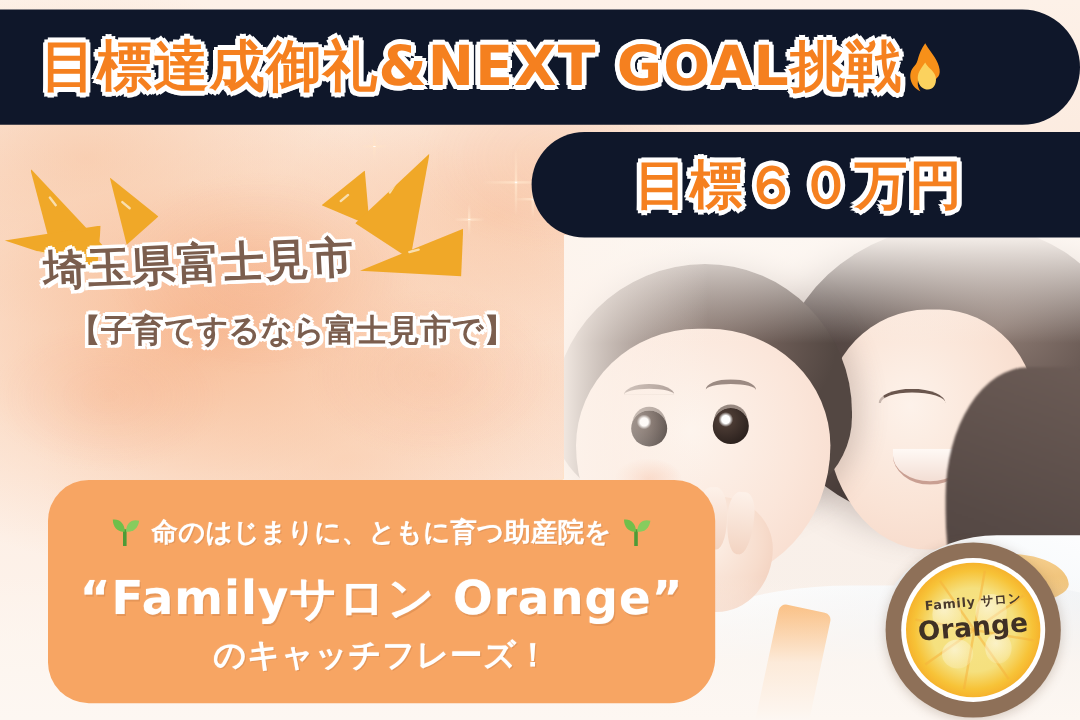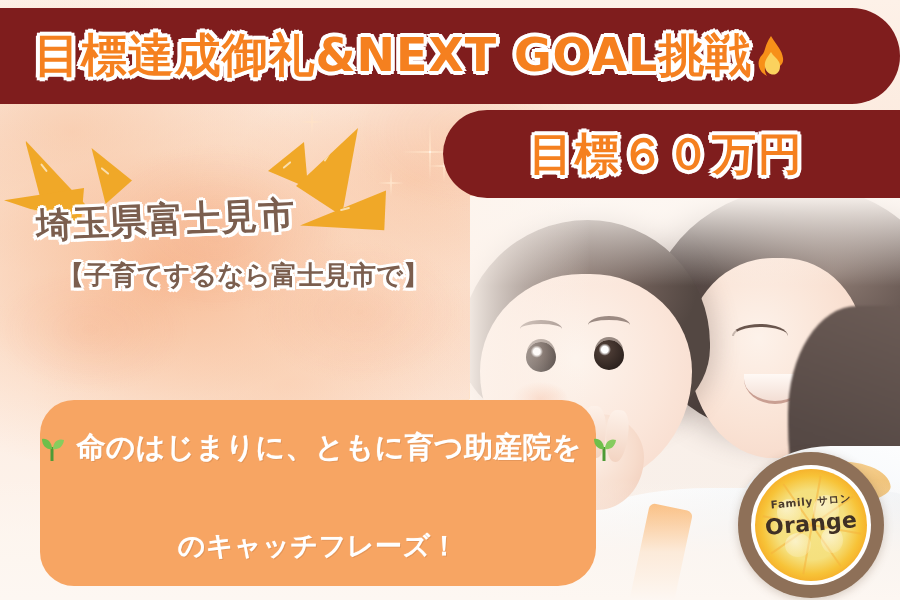--- a/index.html
+++ b/index.html
@@ -176,21 +176,21 @@
     background:linear-gradient(180deg, rgba(253,247,242,.96) 0%, rgba(253,247,242,0) 100%);
   }
   .ph-soft-left {
     left:0; top:0; width:120px; height:100%;
     background:linear-gradient(90deg, rgba(253,244,237,.92) 0%, rgba(253,244,237,0) 100%);
   }
 
   
   .banner {
     position:absolute;
-    background:#7f1d1d;
+    background:#0f172a;
     display:flex; align-items:center;
   }
   #banner-main {
     left:0; top:8px; width:900px; height:96px;
     border-radius:0 48px 48px 0;
     padding-left:34px;
   }
   #banner-goal {
     left:443px; top:110px; width:457px; height:88px;
     border-radius:44px 0 0 44px;
@@ -253,21 +253,21 @@
   .card-line {
     position:absolute; left:0; right:0;
     text-align:center;
     font-family:"DejaVu Sans", sans-serif;
     font-weight:700;
     color:#ffffff;
     white-space:nowrap;
     text-shadow:
       1px 1px 0 rgba(196,118,60,.35), 0 0 1px rgba(255,255,255,.6);
   }
-  #card-line1 { top:28px; font-size:29px; letter-spacing:.01em; }
+  #card-line1 { top:28px; font-size:22px; letter-spacing:.01em; }
   #card-line2 { top:72px; font-size:39px; letter-spacing:.02em; }
   #card-line3 { top:128px; font-size:27px; letter-spacing:.02em; }
 
   .sprout { display:inline-block; width:26px; height:28px; position:relative; vertical-align:-5px; }
 
   
   #logo-badge {
     position:absolute;
     left:738px; top:452px; width:146px; height:146px;
     border-radius:50%;
@@ -409,20 +409,21 @@
       </span>
       <span>命のはじまりに、ともに育つ助産院を</span>
       <span class="sprout">
         <svg viewBox="0 0 26 28" width="26" height="28" aria-hidden="true">
           <path d="M12 27 L12 13" stroke="#4E9B36" stroke-width="3" fill="none"></path>
           <path d="M12 15 C12 8 7 4 2 5 C2 12 7 16 12 15 Z" fill="#6FBF4A"></path>
           <path d="M13 15 C13 8 18 4 24 6 C23 13 18 16 13 15 Z" fill="#86CC5E"></path>
         </svg>
       </span>
     </div>
+    <div class="card-line" id="card-line2">“Familyサロン Orange”</div>
     <div class="card-line" id="card-line3">のキャッチフレーズ！</div>
   </div>
 
   <div id="logo-badge">
     <div id="logo-inner">
       <div id="logo-slice">
         <span class="seg" style="transform:rotate(10deg);"></span>
         <span class="seg" style="transform:rotate(55deg);"></span>
         <span class="seg" style="transform:rotate(100deg);"></span>
         <span class="seg" style="transform:rotate(145deg);"></span>

